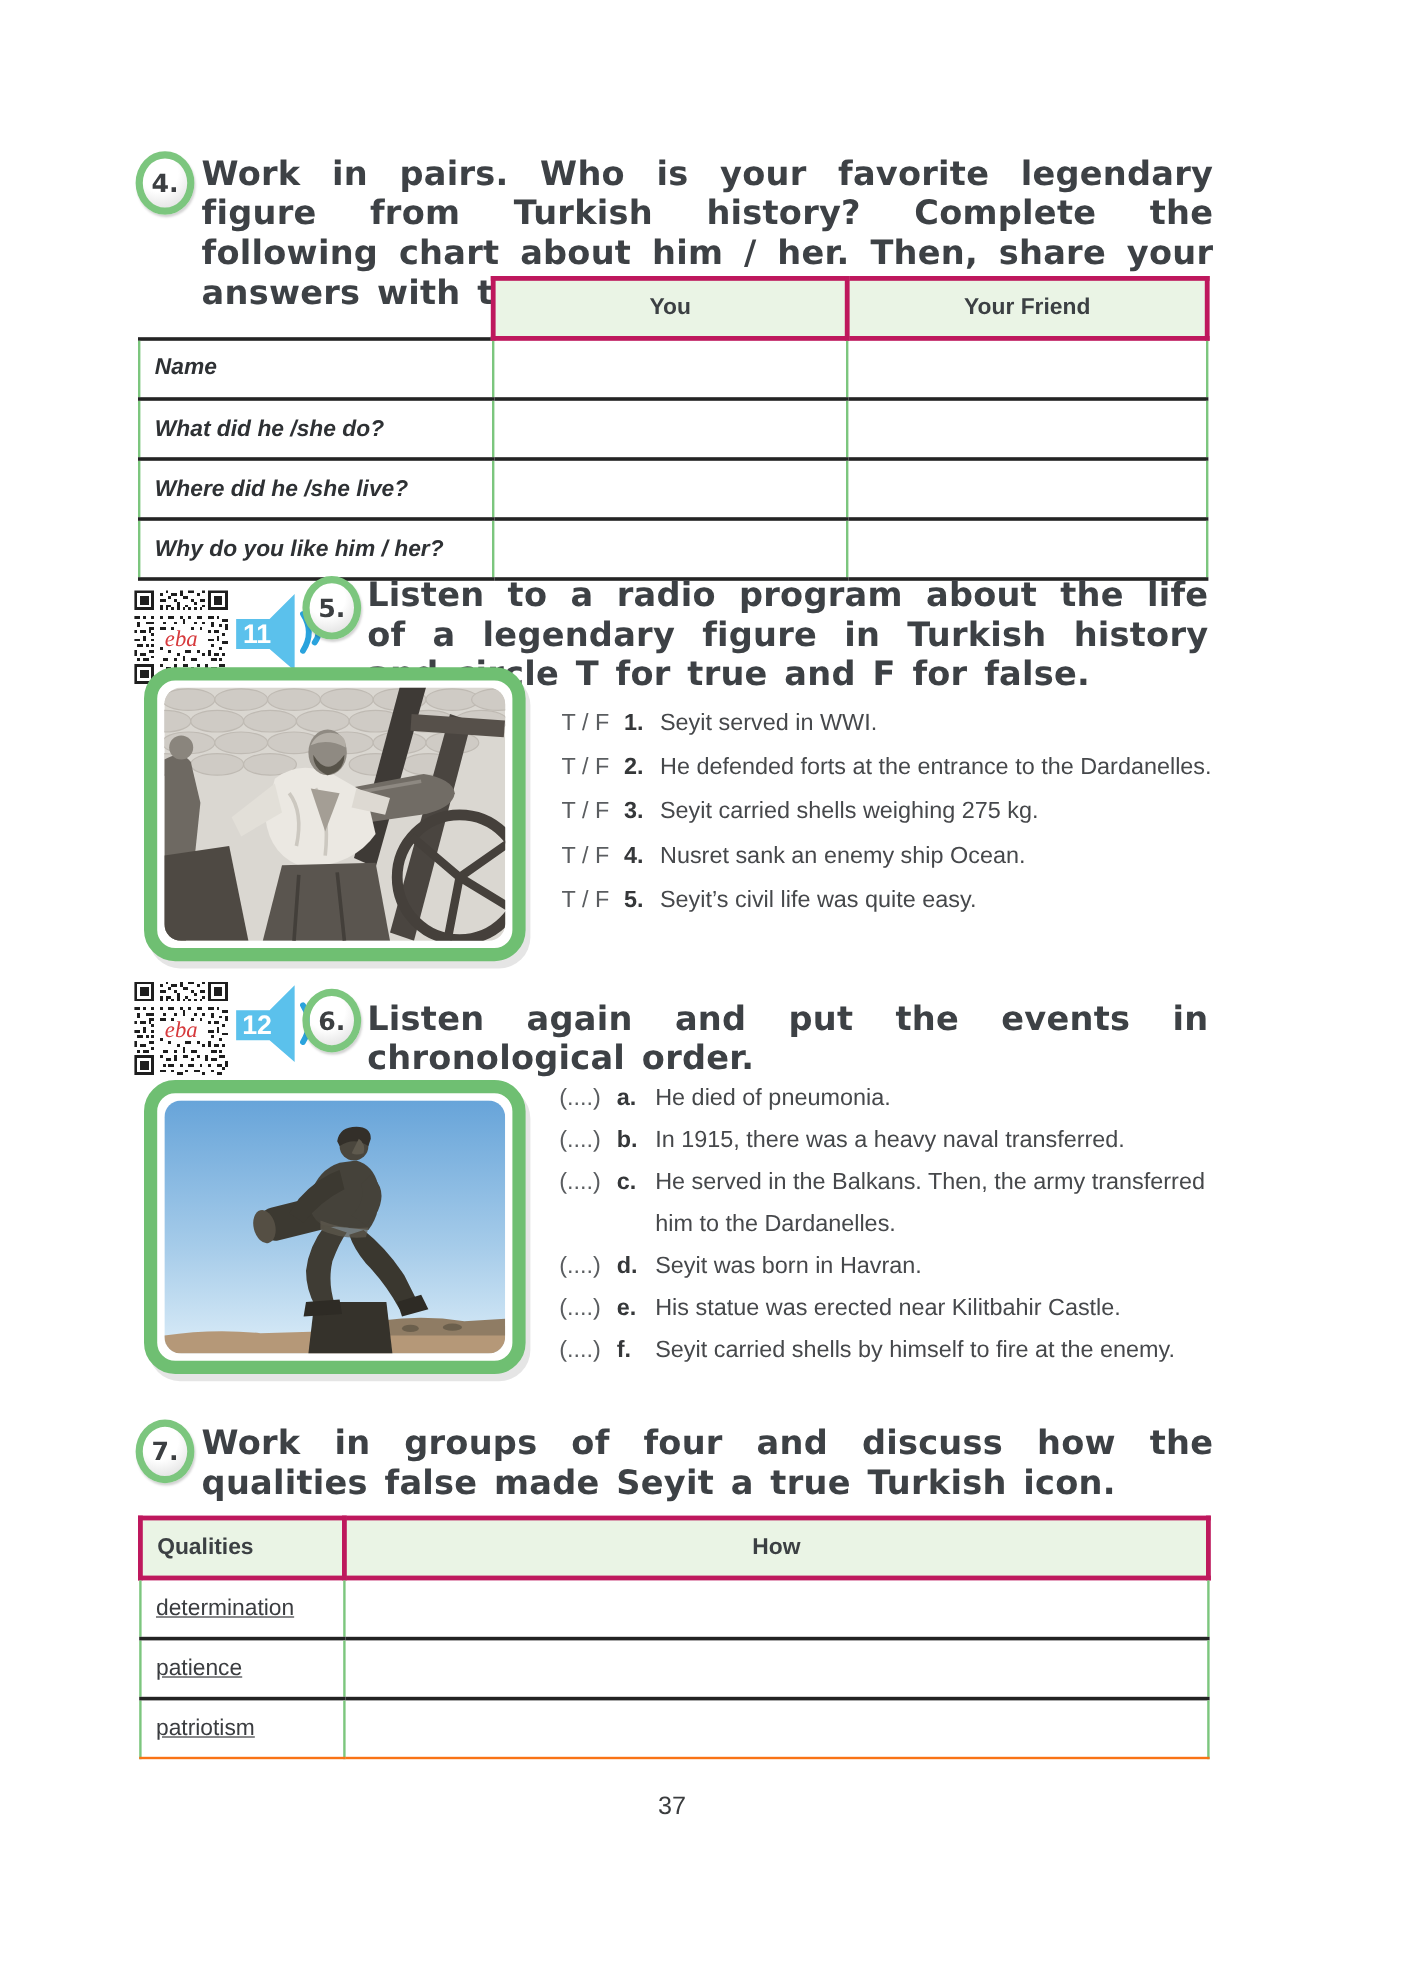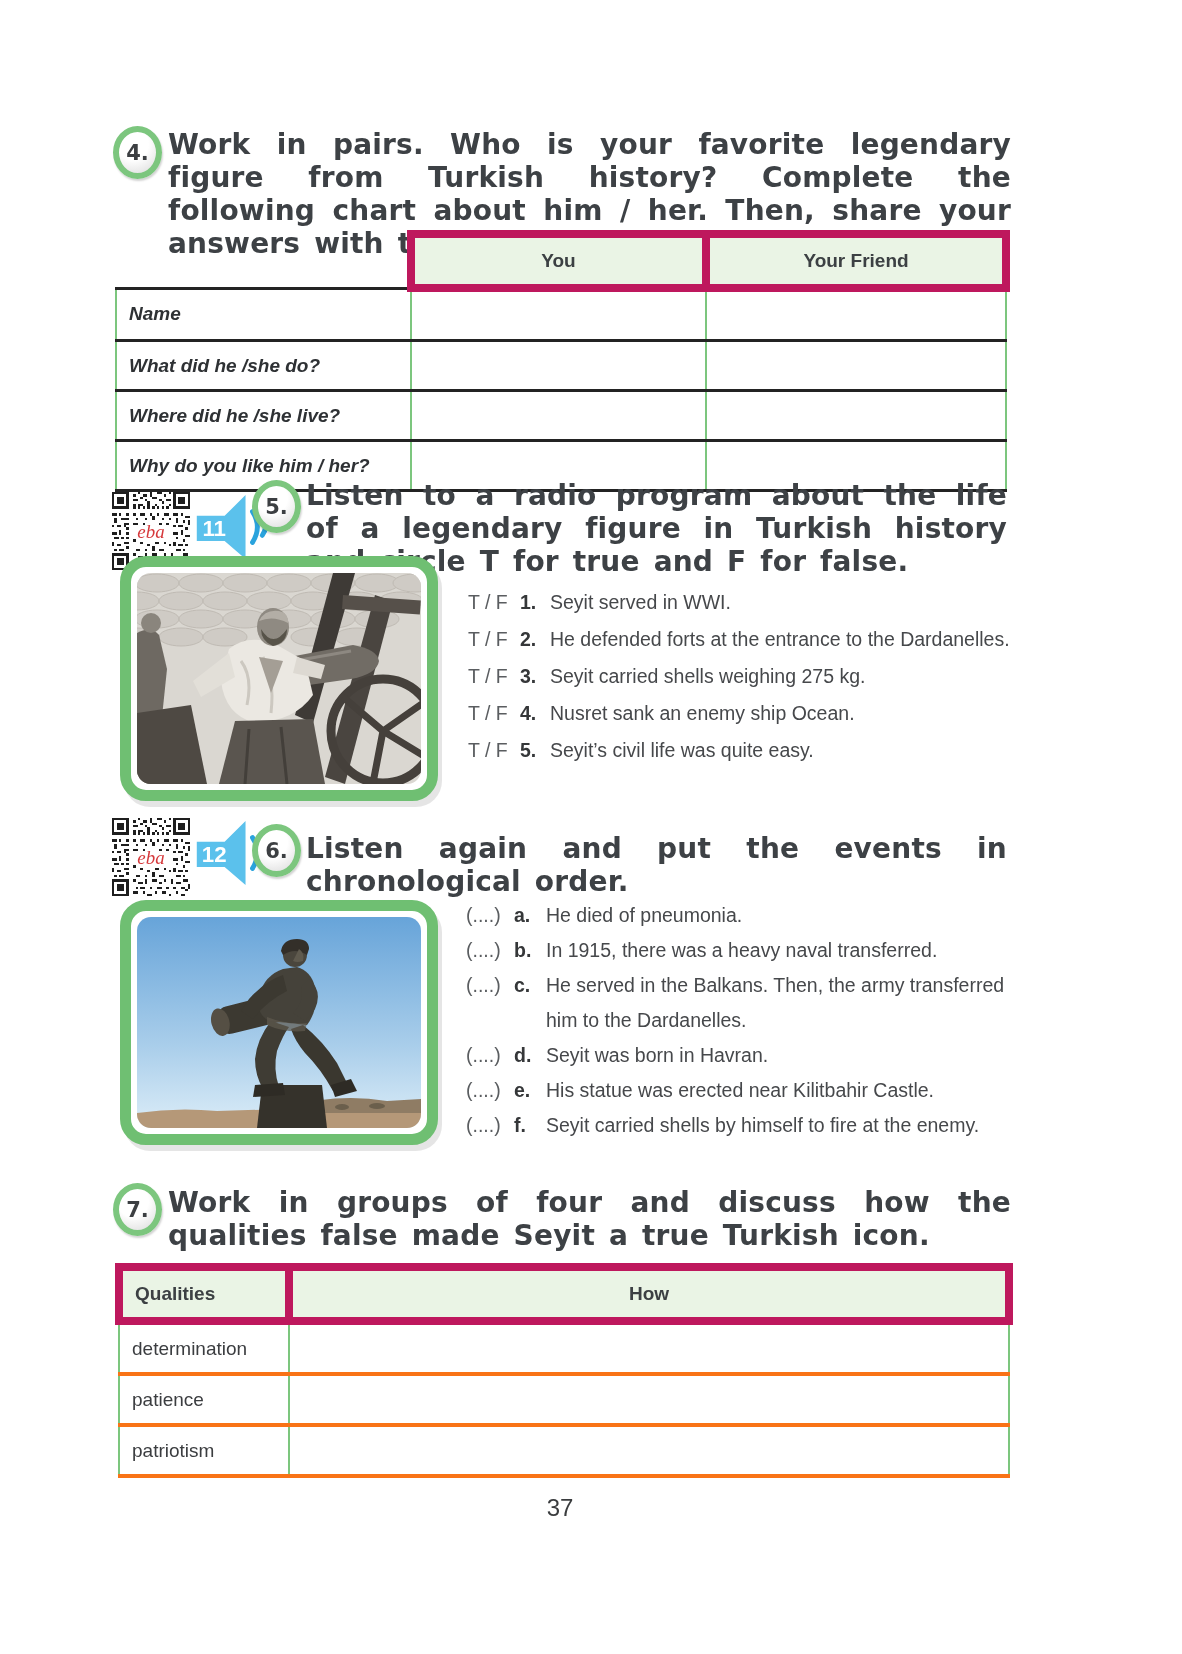--- a/index.html
+++ b/index.html
@@ -23,48 +23,48 @@
 
   
   .photo-frame{position:absolute;width:284px;height:211px;border:11px solid #6fbf72;
                padding:6px;background:#ffffff;border-radius:26px;
                box-shadow:4px 6px 0 rgba(0,0,0,0.10);}
   .photo-frame svg{display:block;border-radius:14px;}
 
   
   table.sheet{position:absolute;border-collapse:collapse;table-layout:fixed;}
   table.sheet th{height:44px;font-size:19px;font-weight:bold;color:#3c4043;
-                 background:#eaf4e5;border:8px solid #be185d;text-align:center;}
+                 background:#eaf4e5;border:4px solid #be185d;text-align:center;}
   table.sheet th.empty{border:none;background:transparent;}
   table.sheet td{height:45px;font-size:19px;
                  border-left:2px solid #7cc67e;border-right:2px solid #7cc67e;
                  border-top:3px solid #232323;border-bottom:3px solid #232323;}
   #table1{left:115px;top:230px;width:890px;}
   #table1 td.label{font-weight:bold;color:#2e3134;padding-left:12px;font-style:italic;}
   #table2{left:115px;top:1263px;width:890px;}
   #table2 th.qhead{text-align:left;padding-left:12px;}
-  #table2 td{border-bottom:4px solid #f97316;}
+  #table2 td{border-bottom:2px solid #f97316;text-decoration:underline;}
   #table2 td.label{font-weight:normal;color:#3b3d40;padding-left:12px;}
 
   
   .tf-list{position:absolute;left:468px;top:577px;font-size:19.5px;color:#46484b;width:560px;}
   .tf-row{display:flex;align-items:flex-end;height:37px;}
   .tf-label{width:52px;color:#5a5d60;flex:none;}
   .tf-num{width:30px;font-weight:bold;color:#353739;flex:none;}
   .tf-text{white-space:nowrap;}
 
   
   .ord-list{position:absolute;left:466px;top:898px;font-size:19.5px;color:#46484b;width:562px;}
   .ord-row{display:flex;align-items:flex-start;line-height:35px;}
   .ord-blank{width:48px;color:#5a5d60;flex:none;}
   .ord-letter{width:32px;font-weight:bold;color:#353739;flex:none;}
   .ord-text{flex:1;}
 
   .pagenum{position:absolute;left:115px;top:1494px;width:890px;text-align:center;
-           font-size:24px;color:#3a3c3e;}
+           font-size:21px;color:#3a3c3e;}
 </style>
 </head>
 <body>
 
 <div class="page">
 
   <div class="badge" style="left:113px;top:126px;">
     <span>4.</span>
   </div>
   <div class="ex-heading" style="left:168px;top:128px;width:843px;">Work in pairs. Who is your favorite legendary figure from Turkish history? Complete the following chart about him / her. Then, share your answers with the class.</div>

